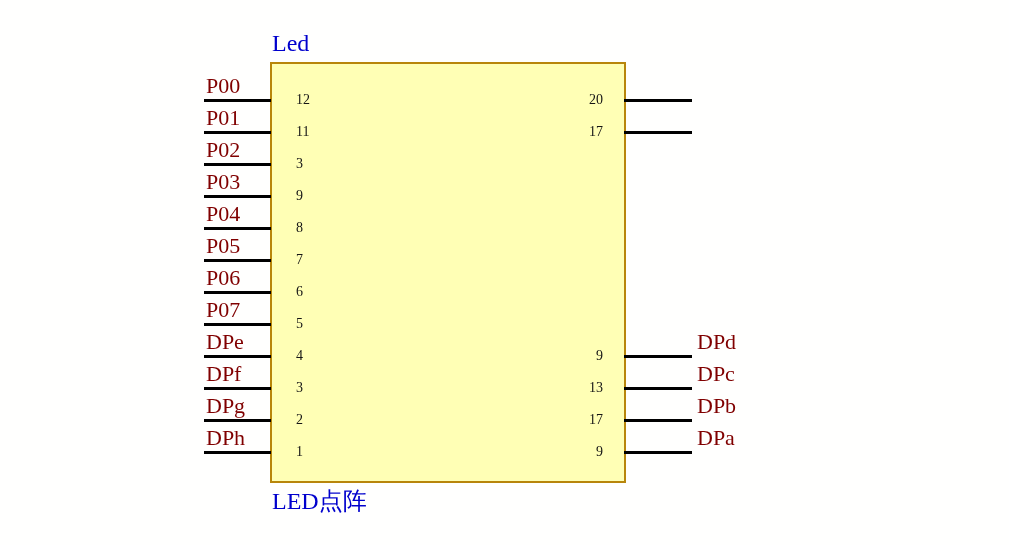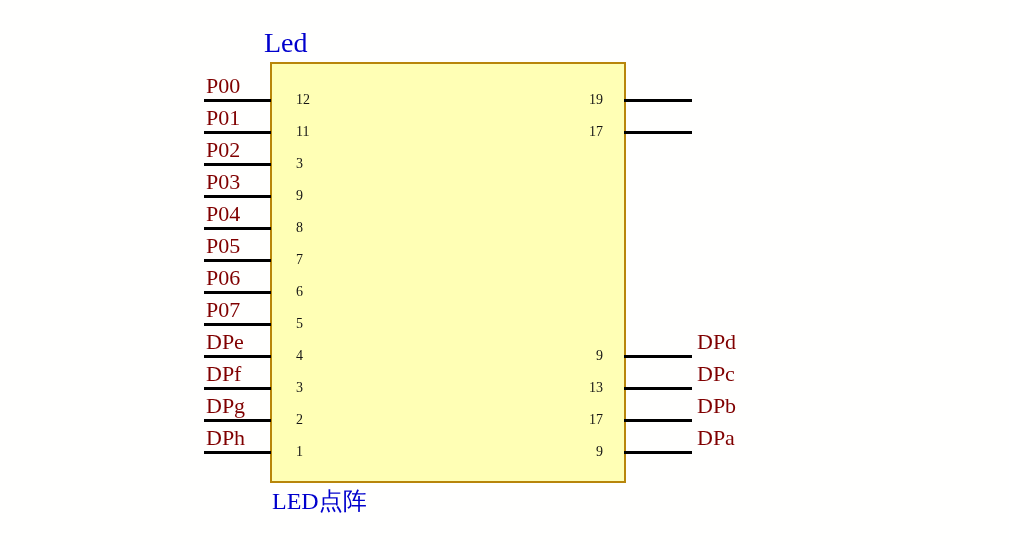--- a/index.html
+++ b/index.html
@@ -29,23 +29,23 @@
     position: absolute;
     left: 270px;
     top: 62px;
     width: 356px;
     height: 421px;
     background: var(--body-fill);
     border: 2px solid var(--body-border);
   }
   .designator {
     position: absolute;
-    left: 264px;
+    left: 272px;
     top: 30px;
-    font-size: 28px;
+    font-size: 24px;
     line-height: 26px;
     color: var(--title-blue);
   }
   .caption {
     position: absolute;
     left: 272px;
     top: 488px;
     font-size: 24px;
     line-height: 26px;
     color: var(--title-blue);
@@ -147,21 +147,21 @@
     <span class="pin-number">2</span>
   </div>
   <div class="pin pin-left" style="--row:11">
     <span class="pin-name">DPh</span>
     <span class="wire"></span>
     <span class="pin-number">1</span>
   </div>
 
   
   <div class="pin pin-right" style="--row:0">
-    <span class="pin-number">19</span>
+    <span class="pin-number">20</span>
     <span class="wire"></span>
   </div>
   <div class="pin pin-right" style="--row:1">
     <span class="pin-number">17</span>
     <span class="wire"></span>
   </div>
 
   
   <div class="pin pin-right" style="--row:8">
     <span class="pin-number">9</span>

